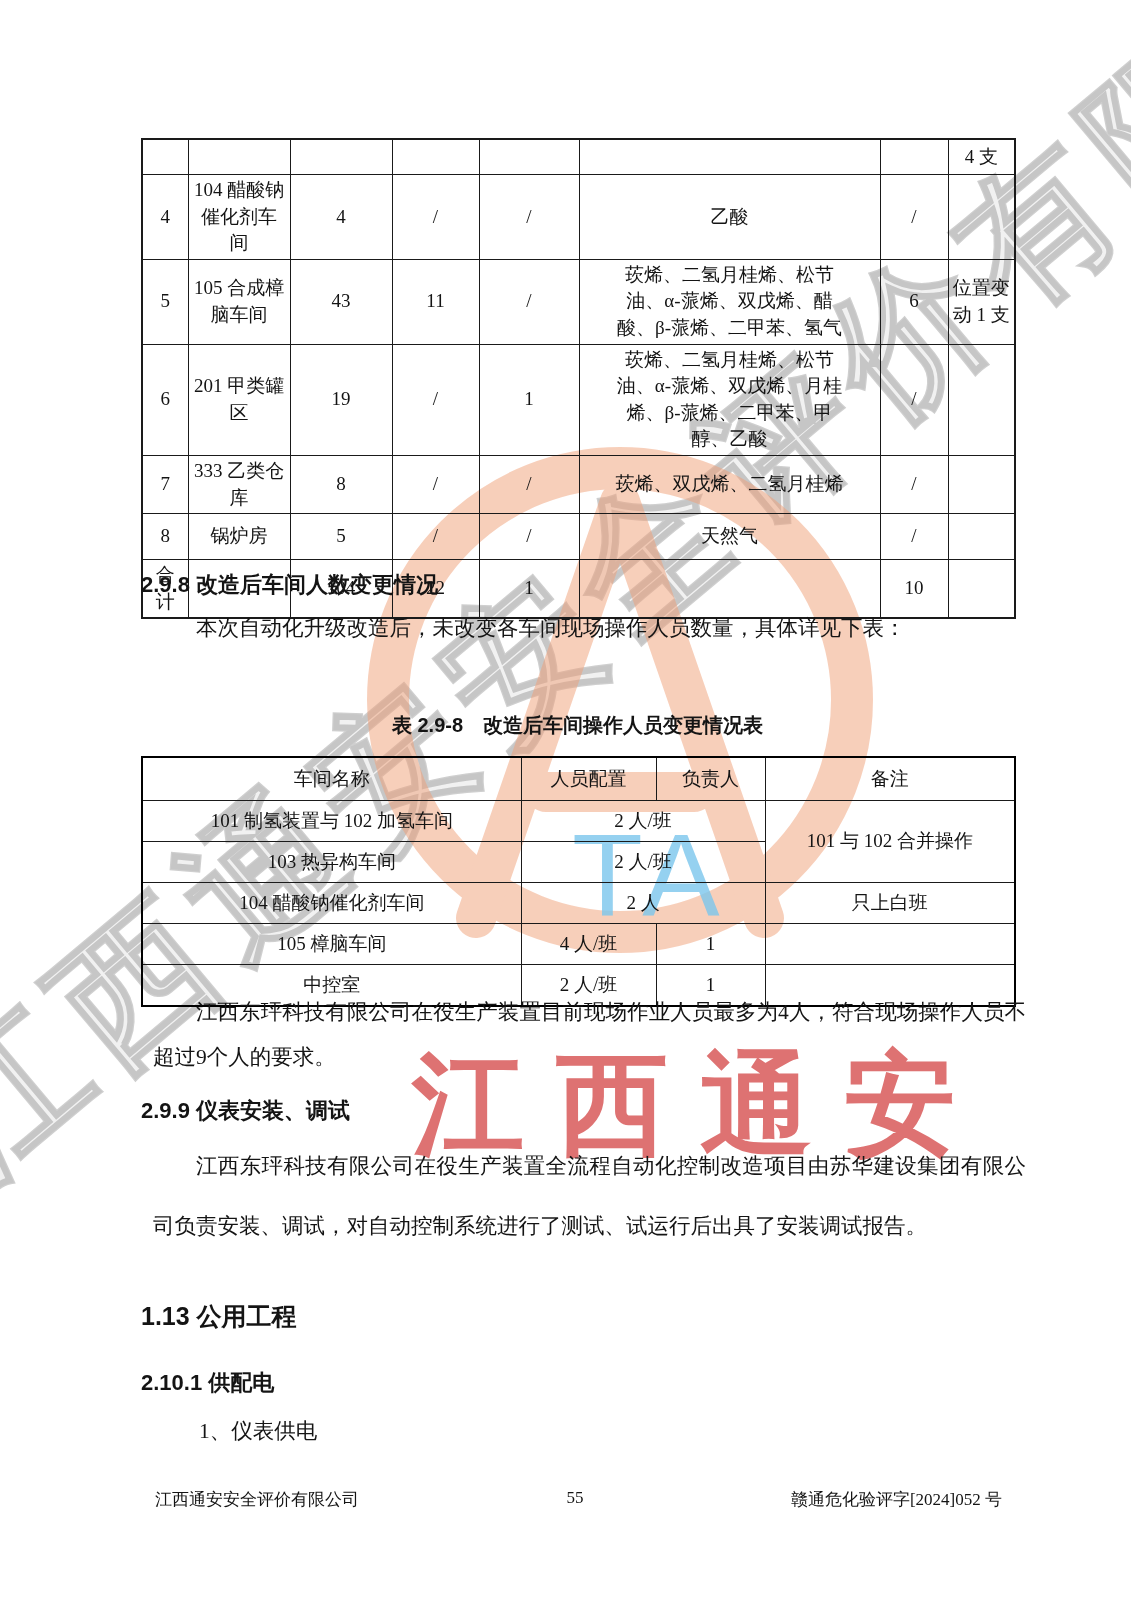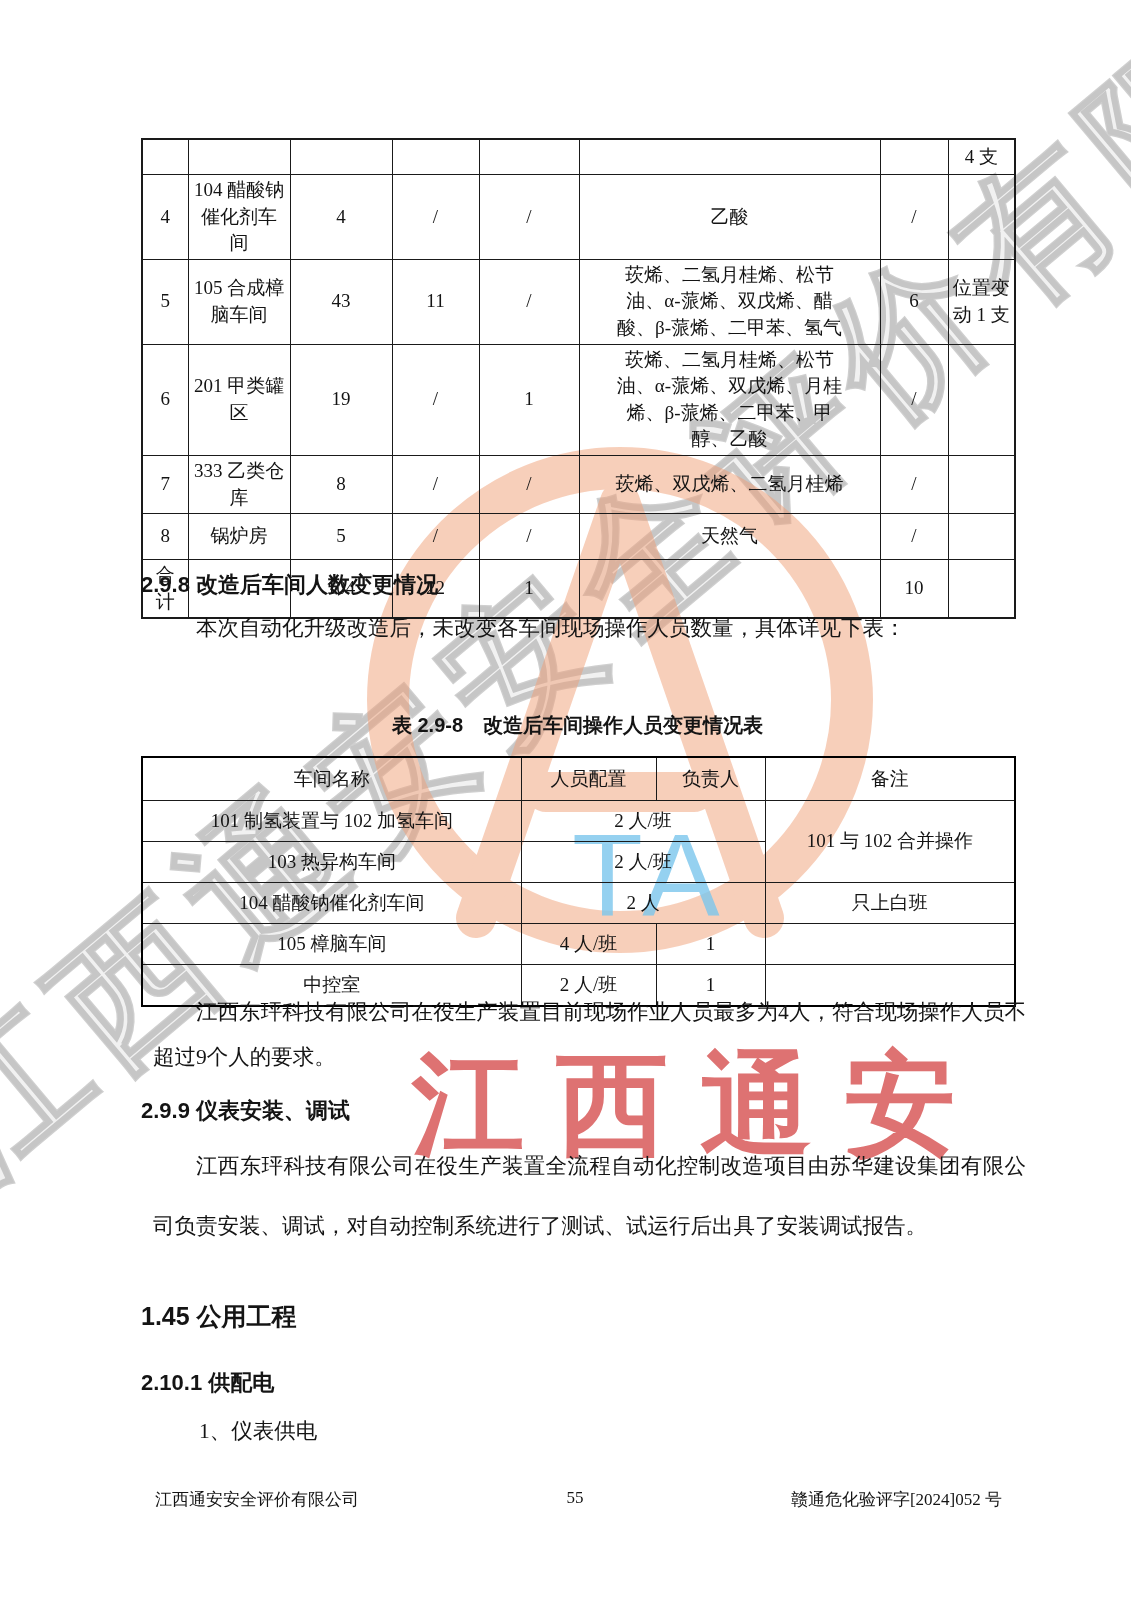--- a/index.html
+++ b/index.html
@@ -187,21 +187,21 @@
       <td></td>
     </tr>
   </tbody>
     </table>
 
   <div class="blk para p2">江西东玶科技有限公司在役生产装置目前现场作业人员最多为4人，符合现场操作人员不超过9个人的要求。</div>
 
   <div class="blk h299">2.9.9 仪表安装、调试</div>
   <div class="blk para p3">江西东玶科技有限公司在役生产装置全流程自动化控制改造项目由苏华建设集团有限公司负责安装、调试，对自动控制系统进行了测试、试运行后出具了安装调试报告。</div>
 
-  <div class="blk h210">1.45 公用工程</div>
+  <div class="blk h210">1.13 公用工程</div>
   <div class="blk h2101">2.10.1 供配电</div>
   <div class="blk item1">1、仪表供电</div>
 
   <div class="blk footer">
     <span>江西通安安全评价有限公司</span>
     <span>55</span>
     <span>赣通危化验评字[2024]052 号</span>
   </div>
 
 </div>

